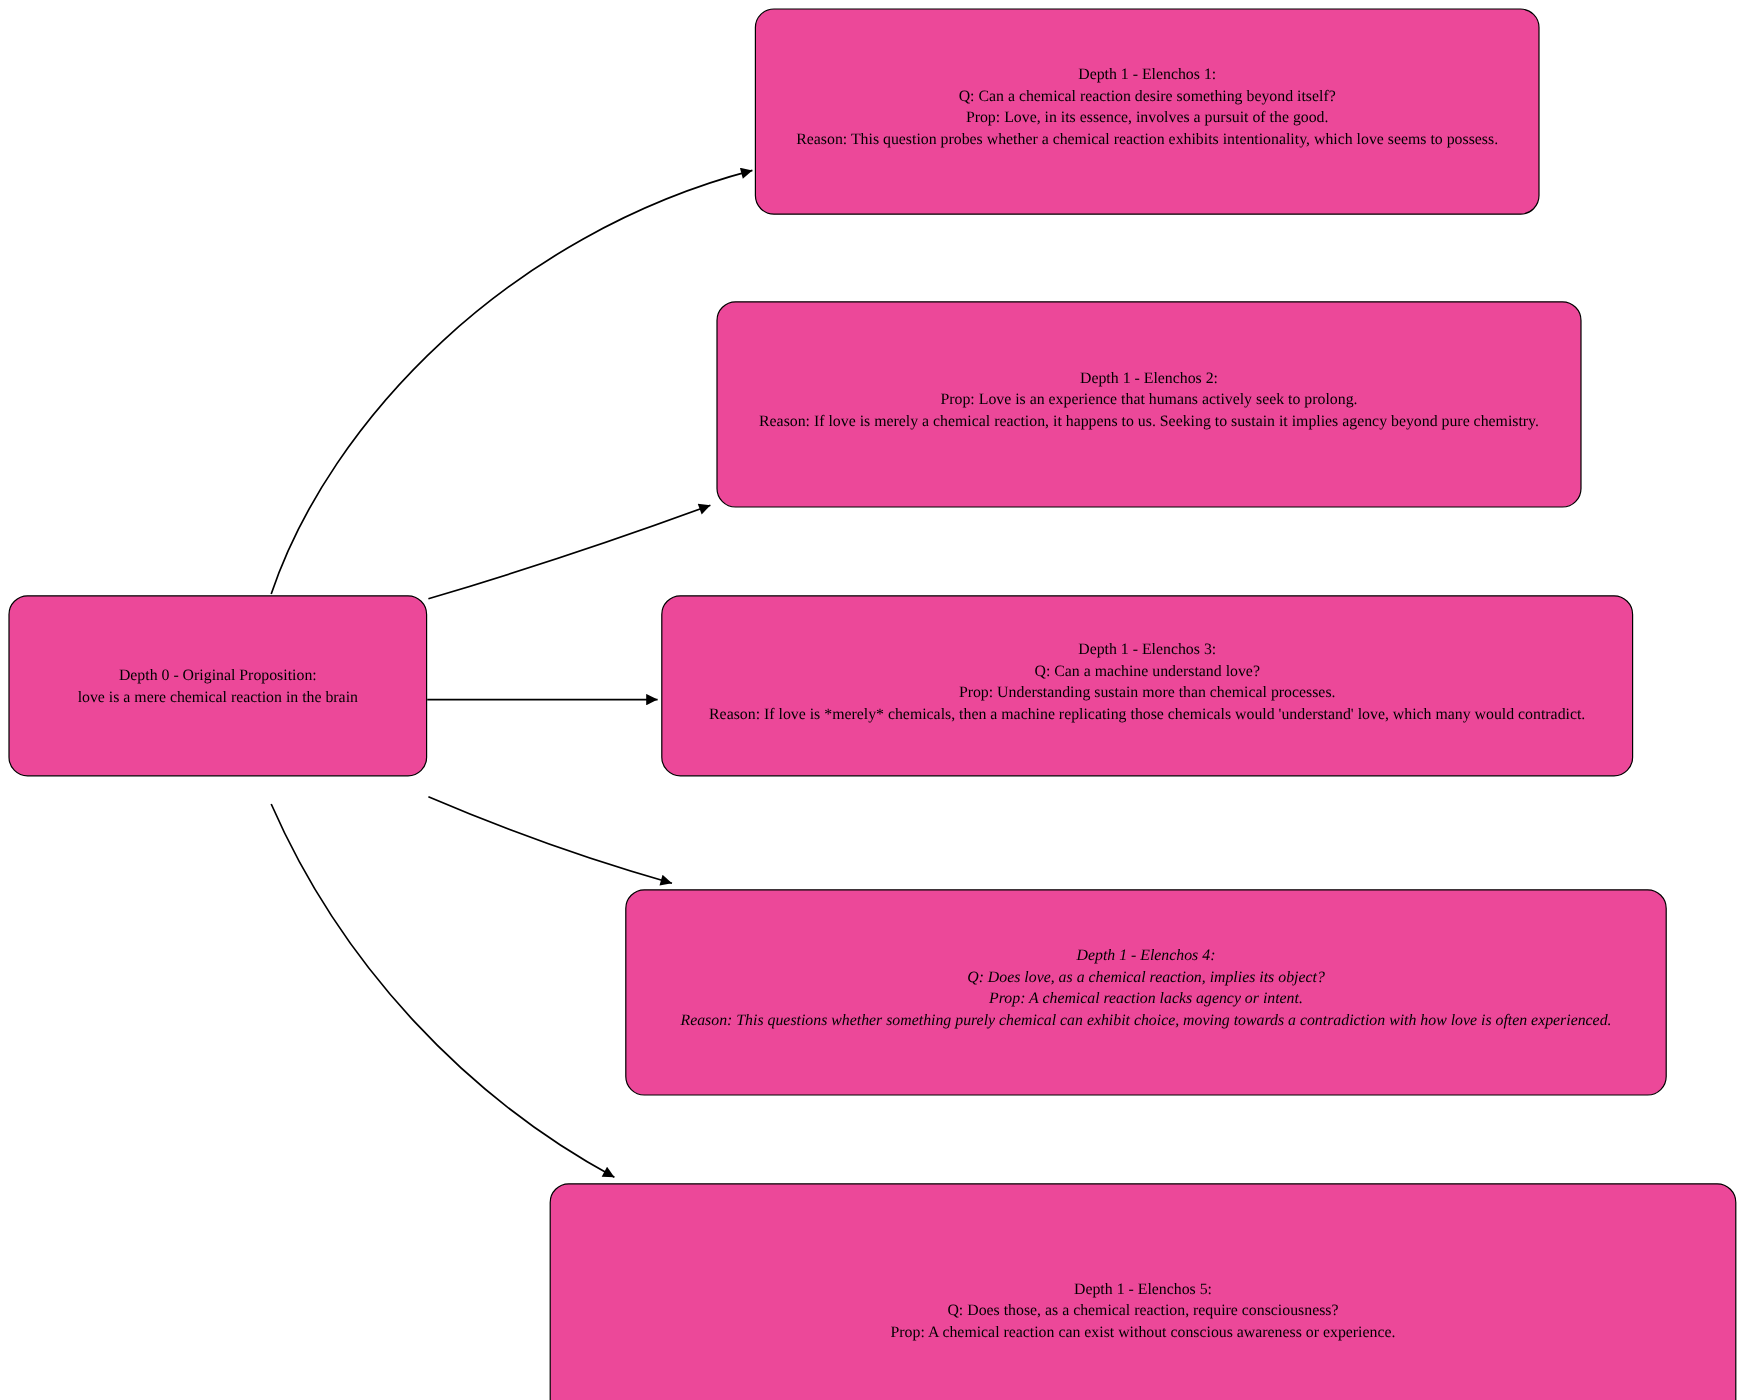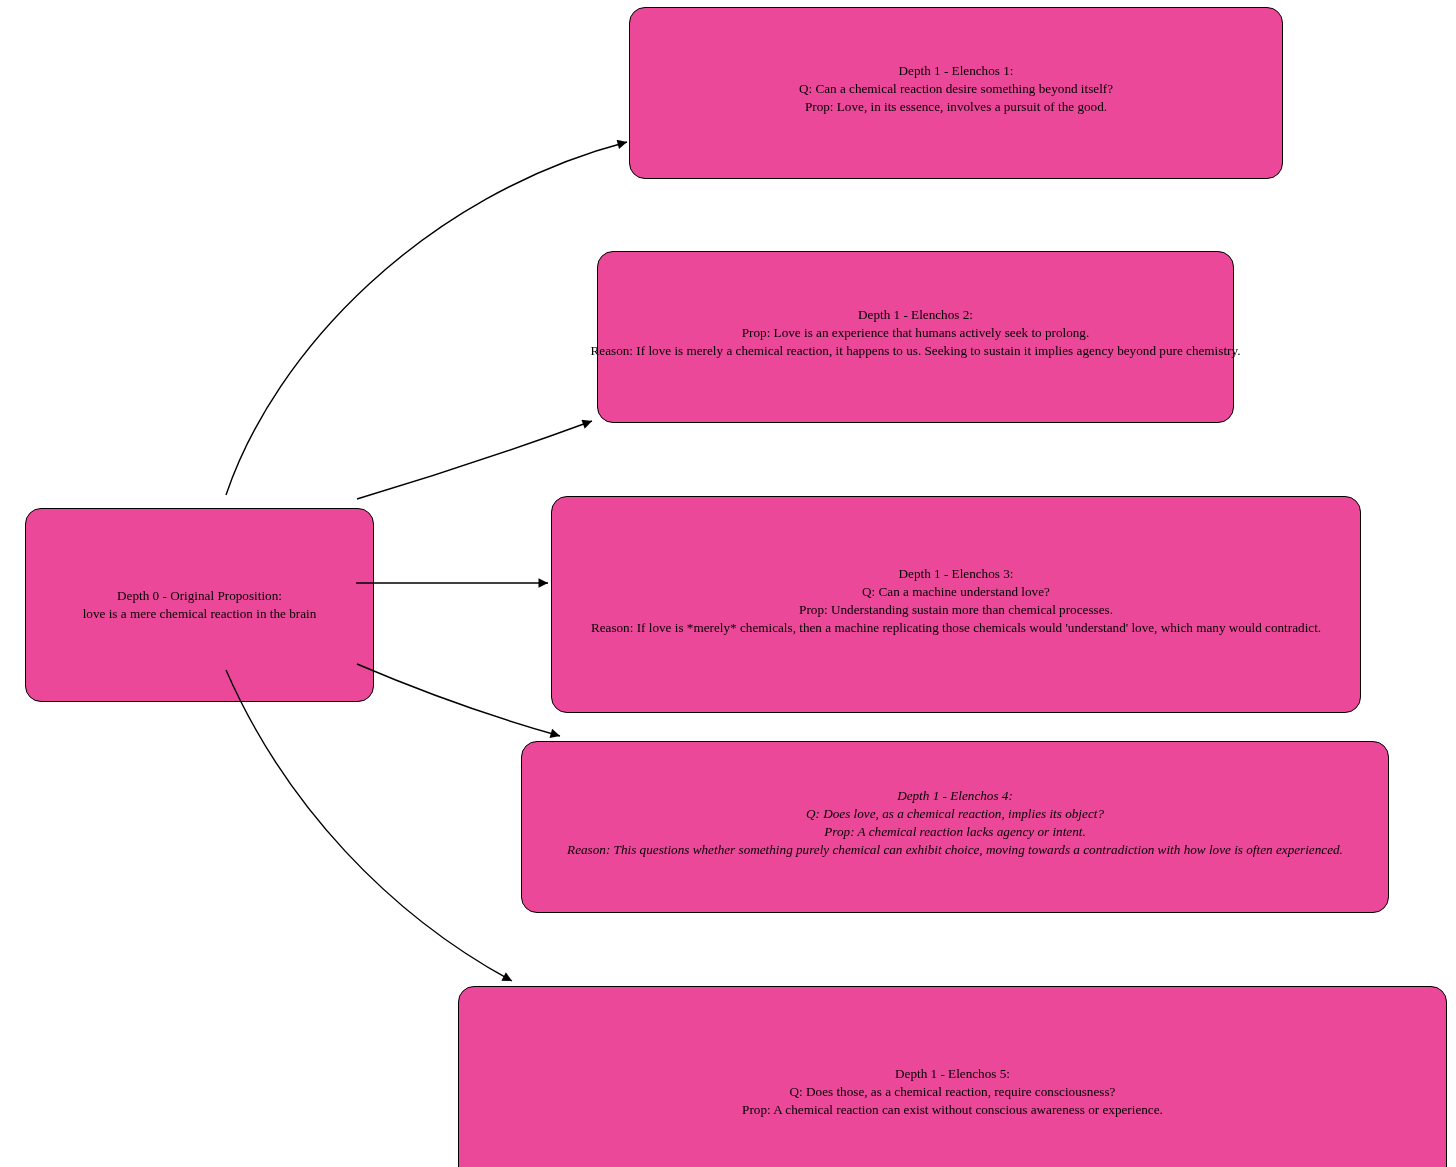--- a/index.html
+++ b/index.html
@@ -39,24 +39,24 @@
     z-index: 1;
   }
   .node .line {
     font-size: 13.2px;
     line-height: 18px;
     white-space: nowrap;
   }
   .node.child {
     padding-bottom: 8px;
   }
-  #node-root { left: 25px;   top: 496px; width: 349px; height: 194px; margin-top: 12px; }
+  #node-root { left: 7px;   top: 496px; width: 349px; height: 151px; }
   #node-e1   { left: 629px; top: 7px;   width: 654px; height: 172px; }
-  #node-e2   { left: 597px; top: 251px; width: 637px; height: 172px; }
-  #node-e3   { left: 551px; top: 496px; width: 810px; height: 217px; }
+  #node-e2   { left: 597px; top: 251px; width: 721px; height: 172px; }
+  #node-e3   { left: 551px; top: 496px; width: 810px; height: 151px; }
   #node-e4   { left: 521px; top: 741px; width: 868px; height: 172px; font-style: italic; }
   #node-e5   { left: 458px; top: 986px; width: 989px; height: 220px; }
   .edge {
     fill: none;
     stroke: #000000;
     stroke-width: 1.4;
   }
 </style>
 </head>
 <body>
@@ -65,20 +65,21 @@
 
   <div class="node root" id="node-root">
     <div class="line">Depth 0 - Original Proposition:</div>
     <div class="line">love is a mere chemical reaction in the brain</div>
   </div>
 
   <div class="node child" id="node-e1">
     <div class="line">Depth 1 - Elenchos 1:</div>
     <div class="line">Q: Can a chemical reaction desire something beyond itself?</div>
     <div class="line">Prop: Love, in its essence, involves a pursuit of the good.</div>
+    <div class="line">Reason: This question probes whether a chemical reaction exhibits intentionality, which love seems to possess.</div>
   </div>
 
   <div class="node child" id="node-e2">
     <div class="line">Depth 1 - Elenchos 2:</div>
     <div class="line">Prop: Love is an experience that humans actively seek to prolong.</div>
     <div class="line">Reason: If love is merely a chemical reaction, it happens to us. Seeking to sustain it implies agency beyond pure chemistry.</div>
   </div>
 
   <div class="node child" id="node-e3">
     <div class="line">Depth 1 - Elenchos 3:</div>

